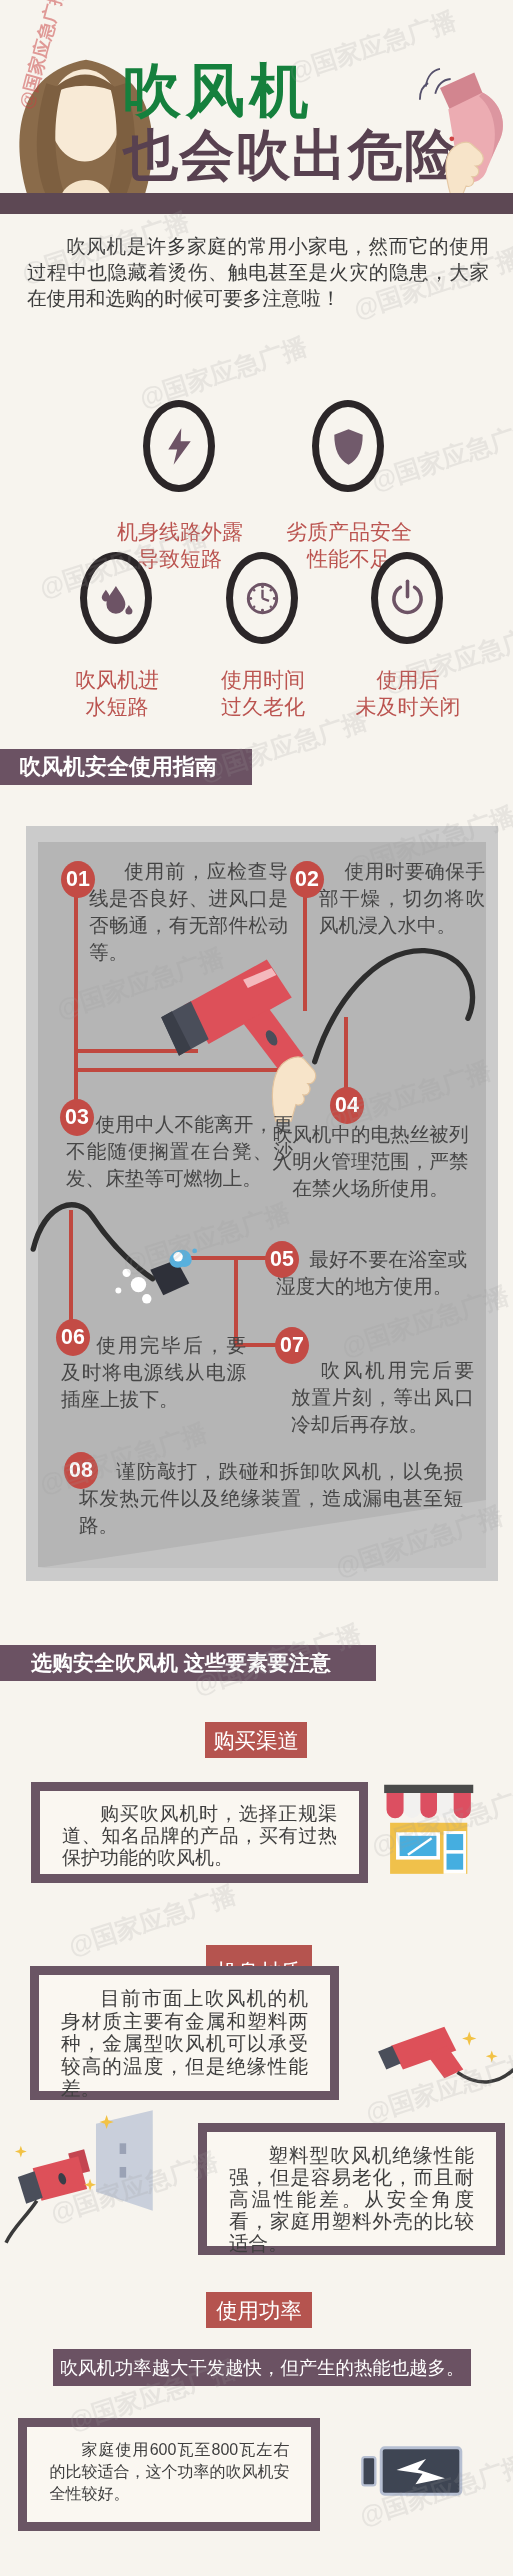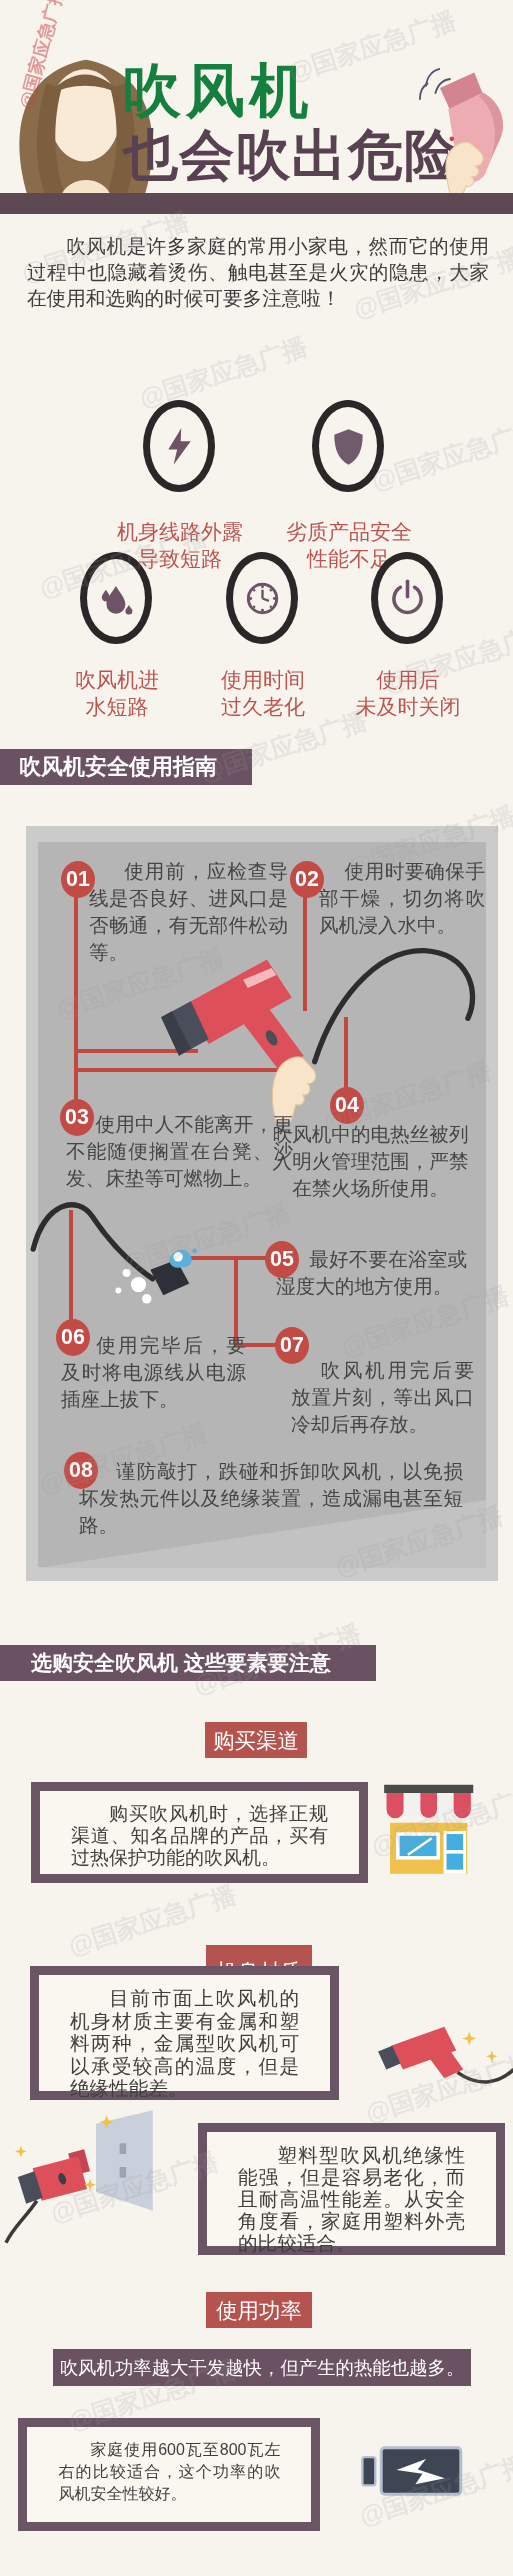--- a/index.html
+++ b/index.html
@@ -40,21 +40,21 @@
   .badge{position:absolute;width:34px;height:37px;border-radius:50%;background:#c34b45;color:#fff;
          font-size:21.4px;font-weight:bold;display:flex;align-items:center;justify-content:center;}
   .rline{position:absolute;background:#c0483f;}
   .tip{position:absolute;color:#454545;font-size:19.6px;line-height:27px;text-align:justify;}
   .tip.center{text-align:center;text-indent:0;}
   
   .tagbtn{position:absolute;background:#b5544f;color:#fff;font-size:21.4px;
           display:flex;align-items:center;justify-content:center;}
   .pbox{position:absolute;border:9px solid #6a5564;background:#faf7f1;box-sizing:border-box;
         color:#3f3f3f;}
-  .pbox .btxt{padding:12px 31px;font-size:19px;line-height:22px;text-indent:2em;text-align:justify;}
+  .pbox .btxt{padding:12px 22px;font-size:19px;line-height:22px;text-indent:2em;text-align:justify;}
   .banner{position:absolute;left:53px;top:2349px;width:418px;height:37px;background:#6b5263;
           color:#fff;font-size:18.4px;display:flex;align-items:center;justify-content:center;}
 </style>
 </head>
 <body>
 
 <div class="page">
 
   <div>
     <svg class="abs" style="left:6px;top:49px" width="160" height="144" viewBox="0 0 270 243">

